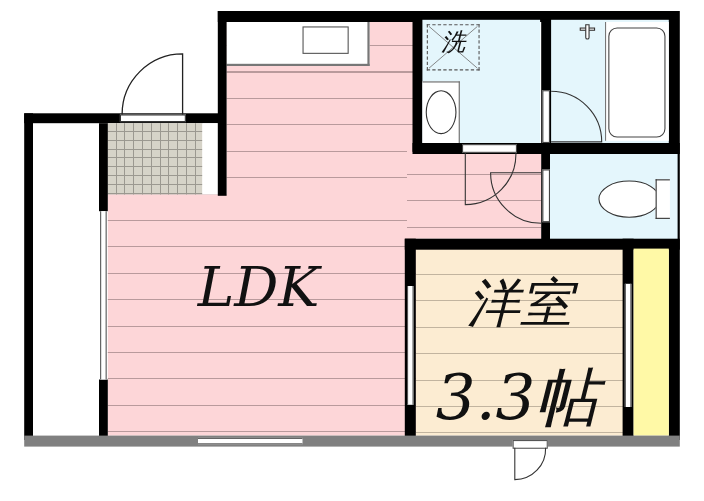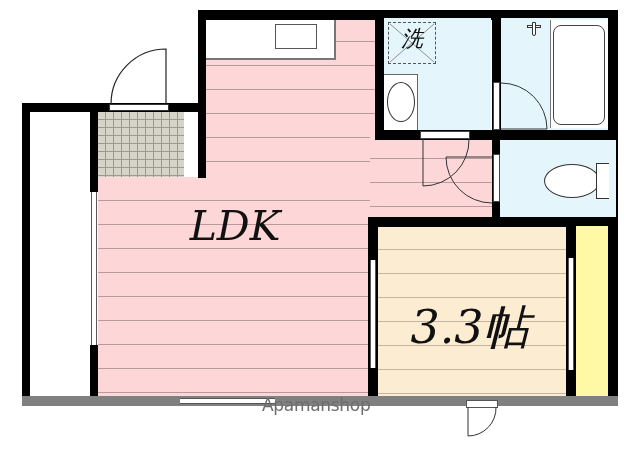--- a/index.html
+++ b/index.html
@@ -96,17 +96,17 @@
 
   <div class="abs closet" style="left:576px;top:226px;width:32px;height:170px;"></div>
 
   <div class="abs gwall" style="left:22px;top:396px;width:596px;height:10px;"></div>
   <div class="abs" style="left:180px;top:398px;width:95px;height:6px;background:#fff;border-top:1px solid #555;border-bottom:1px solid #555;"></div>
   <div class="abs" style="left:466px;top:400px;width:32px;height:8px;background:#fff;border:1px solid #555;"></div>
   <svg class="abs" style="left:466px;top:406px;" width="34" height="32">
     <path d="M2 1 L2 30 A28 28 0 0 0 30 1" fill="none" stroke="#333" stroke-width="1"></path>
   </svg>
 
-  <div class="abs label" style="left:150px;top:206px;width:170px;font-size:41px;font-style:italic;">LDK</div>
-  <div class="abs label" style="left:385px;top:304px;width:170px;font-size:46px;">3.3帖</div>
+  <div class="abs label" style="left:150px;top:236px;width:170px;font-size:50px;font-style:italic;">LDK</div>
+  <div class="abs label" style="left:390px;top:252px;width:165px;font-size:48px;">洋室</div>
+  <div class="abs label" style="left:385px;top:334px;width:170px;font-size:57px;">3.3帖</div>
 
-  <div class="abs watermark" style="left:262px;top:395px;width:140px;">Apamanshop</div>
 </div>
 
 </body></html>

